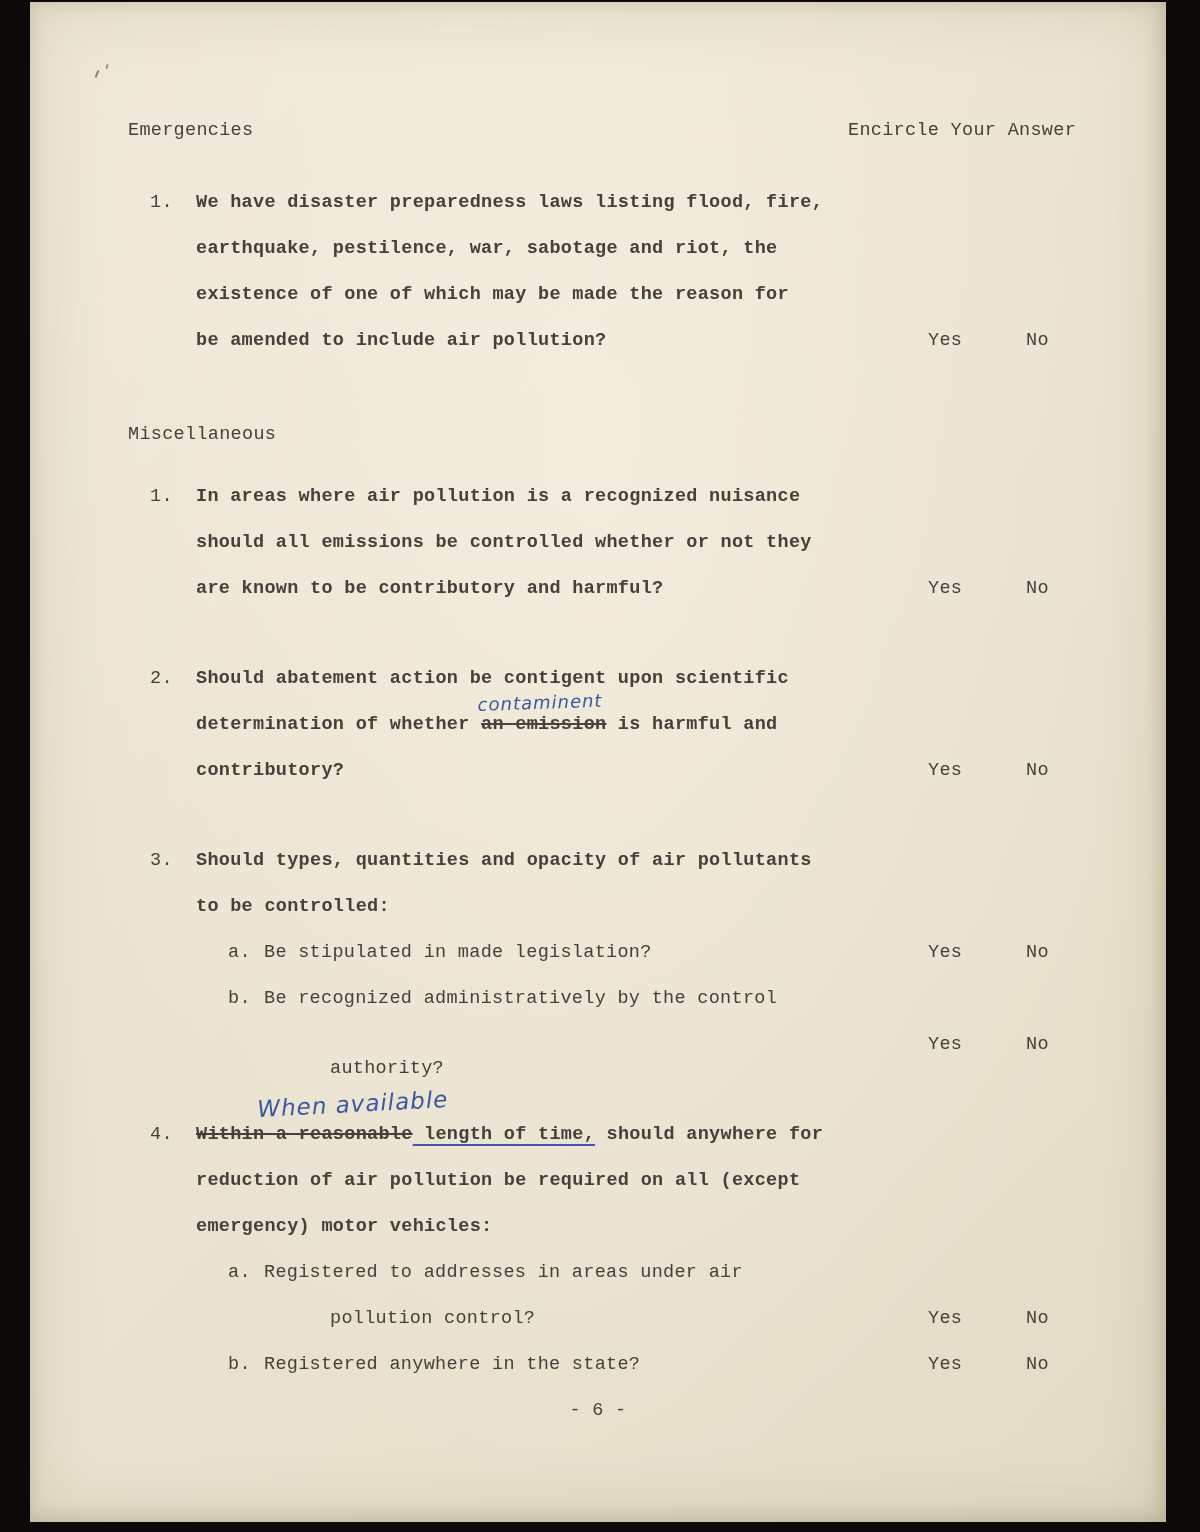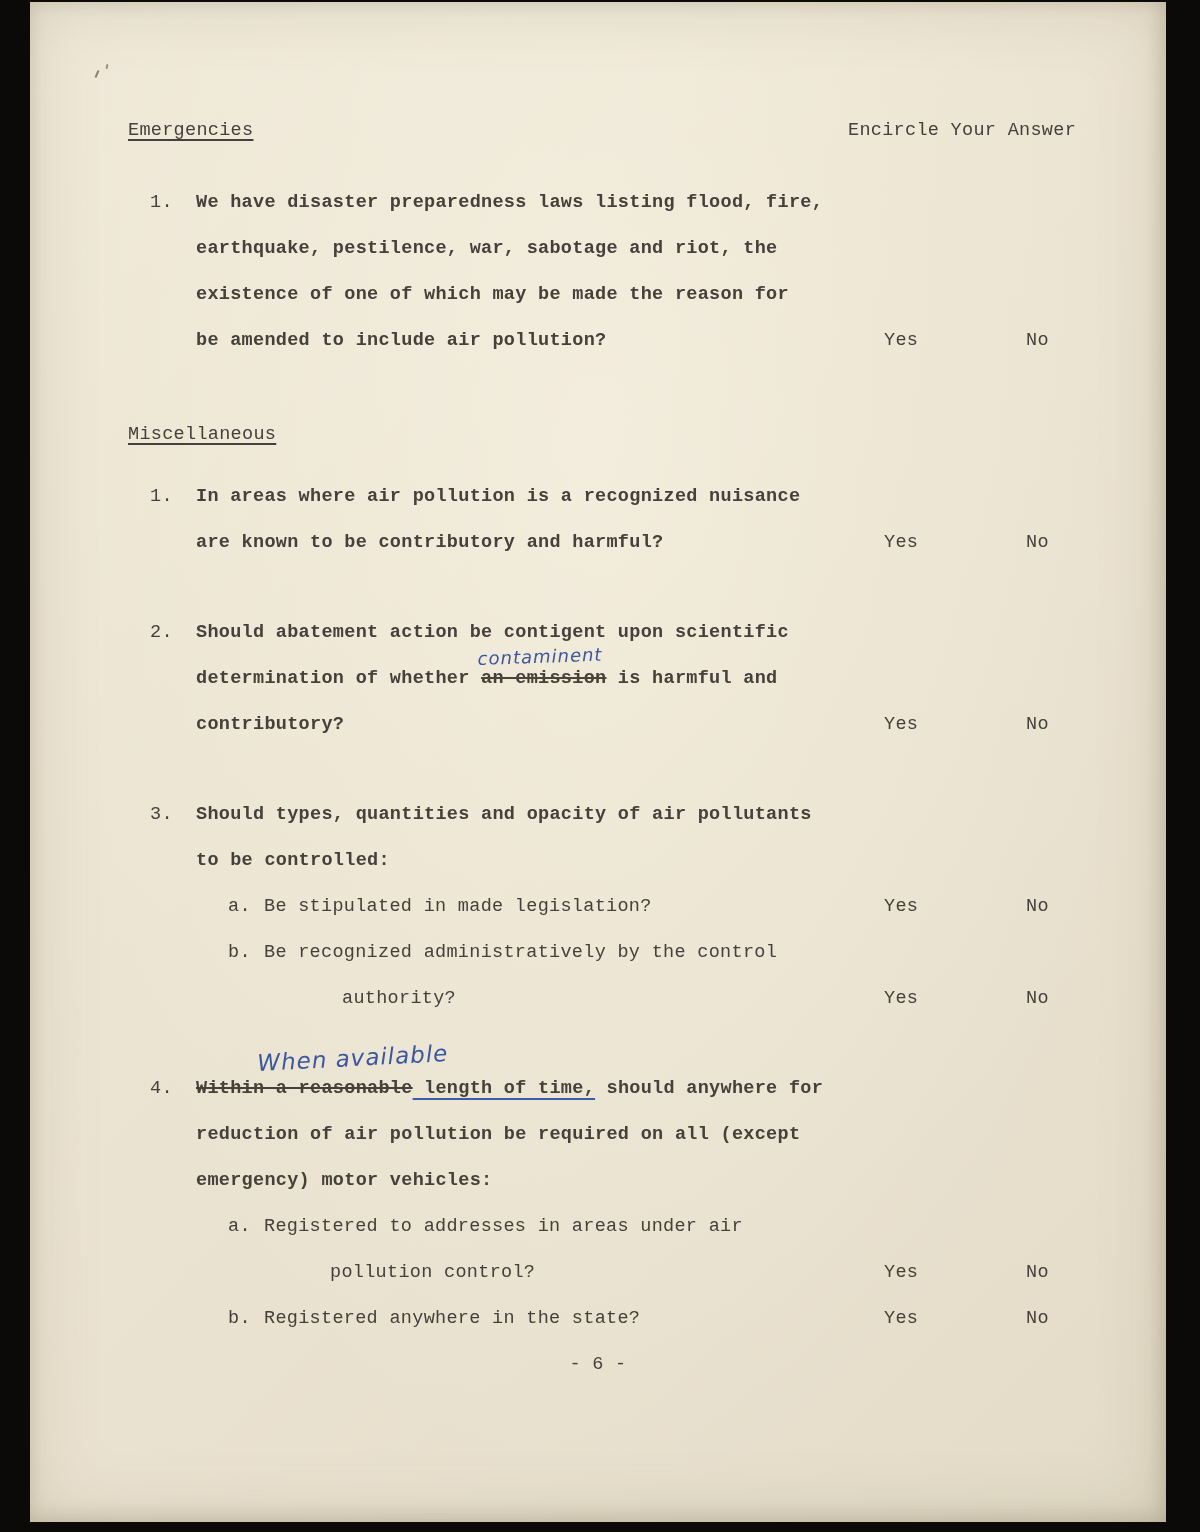--- a/index.html
+++ b/index.html
@@ -32,24 +32,24 @@
   .line { position: relative; height: 46px; white-space: nowrap; }
   .abs  { position: absolute; top: 0; }
 
   
   .x98  { left: 98px; }
   .x120 { left: 120px; }
   .x166 { left: 166px; font-weight: bold; }
   .x198 { left: 198px; }
   .x234 { left: 234px; }
   .x818 { left: 818px; }
-  .yes  { left: 854px; }
+  .yes  { left: 898px; }
   .no   { left: 996px; }
 
-  .ul { text-decoration: underline; text-underline-offset: 4px; text-decoration-thickness: 1.5px; }
+  .ul { text-underline-offset: 4px; text-decoration-thickness: 1.5px; }
   .strike { text-decoration: line-through; text-decoration-thickness: 1.6px; }
   .blue-ul {
     text-decoration: underline;
     text-decoration-color: #3d5ba6;
     text-decoration-thickness: 2px;
     text-underline-offset: 5px;
   }
   .strike-blue {
     text-decoration: line-through;
     text-decoration-color: #4a4439;
@@ -123,20 +123,23 @@
     <div class="line mt48">
       <span class="abs x98 ul">Miscellaneous</span>
     </div>
 
     <div class="mt16">
       <div class="line">
         <span class="abs x120">1.</span>
         <span class="abs x166">In areas where air pollution is a recognized nuisance</span>
       </div>
       <div class="line">
+          <span class="abs x166">should all emissions be controlled whether or not they</span>
+        </div>
+      <div class="line">
         <span class="abs x166">are known to be contributory and harmful?</span>
         <span class="abs yes">Yes</span>
         <span class="abs no">No</span>
       </div>
     </div>
 
     <div class="mt44">
       <div class="line">
         <span class="abs x120">2.</span>
         <span class="abs x166">Should abatement action be contigent upon scientific</span>
@@ -164,21 +167,21 @@
         <span class="abs x198">a.</span>
         <span class="abs x234">Be stipulated in made legislation?</span>
         <span class="abs yes">Yes</span>
         <span class="abs no">No</span>
       </div>
       <div class="line">
         <span class="abs x198">b.</span>
         <span class="abs x234">Be recognized administratively by the control</span>
       </div>
       <div class="line">
-        <span class="abs" style="left:312px;">authority?</span>
+        <span class="abs" style="left:300px;margin-top:24px;">authority?</span>
         <span class="abs yes">Yes</span>
         <span class="abs no">No</span>
       </div>
     </div>
 
     <div class="mt44">
       <div class="line">
         <span class="abs hand hand-lg" style="left:228px; top:-28px;">When available</span>
         <span class="abs x120">4.</span>
         <span class="abs x166"><span class="strike">Within a reasonable</span><span class="blue-ul"> length of time,</span><span> should anywhere for</span></span>

